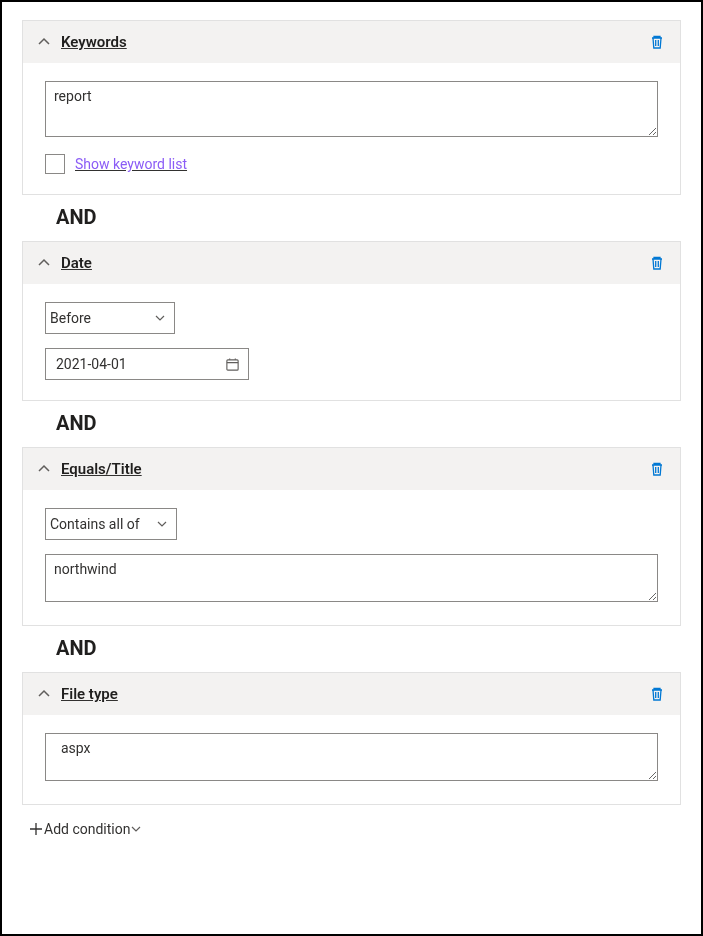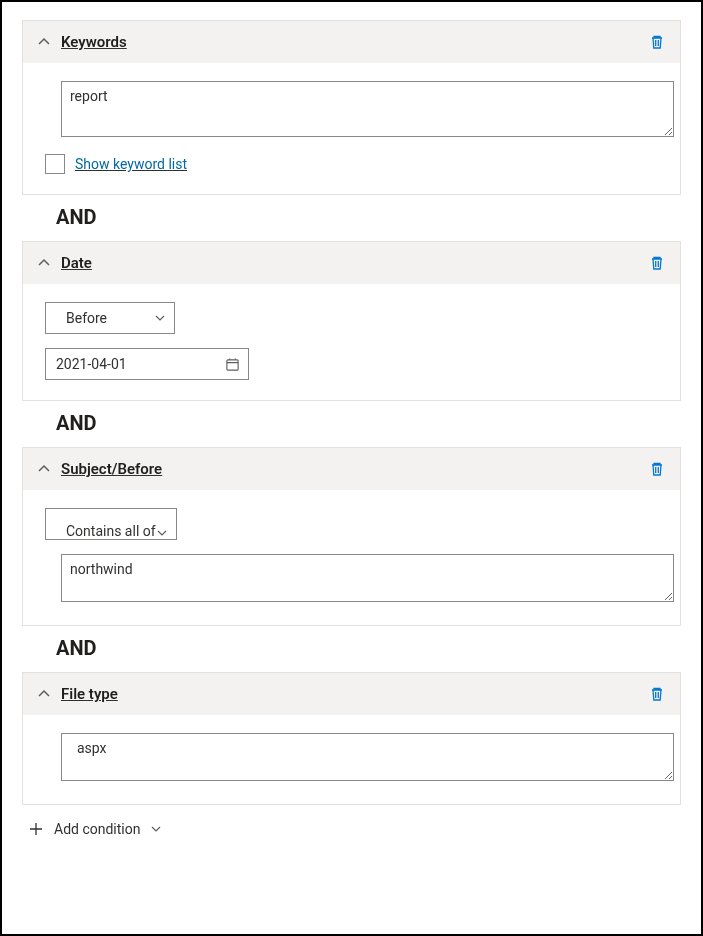--- a/index.html
+++ b/index.html
@@ -56,55 +56,54 @@
   }
   textarea.big-input {
     width: 100%;
     min-height: 56px;
     border: 1px solid #8a8886;
     padding: 6px 8px;
     font-family: inherit;
     font-size: 14px;
     color: #323130;
     resize: both;
-    margin-left: 16px;
   }
   .checkbox-row {
     display: flex;
     align-items: center;
     margin-top: 14px;
   }
   .checkbox-box {
     width: 20px;
     height: 20px;
     border: 1px solid #8a8886;
     margin-right: 10px;
     cursor: pointer;
     background: #fff;
   }
-  .checkbox-label { font-size: 14px; color: #0369a1; }
+  .checkbox-label { font-size: 14px; color: #8b5cf6; }
   .and-sep {
     font-weight: 700;
     font-size: 20px;
     color: #201f1e;
     padding: 10px 0 12px 34px;
   }
   .dropdown {
     display: inline-flex;
     align-items: center;
     justify-content: space-between;
     border: 1px solid #8a8886;
     height: 32px;
-    padding: 0 8px 0 20px;
+    padding: 0 8px 0 4px;
     min-width: 130px;
     background: #fff;
     cursor: pointer;
     margin-bottom: 14px;
   }
-  .dropdown-wider { min-width: 132px; align-items: flex-end; }
+  .dropdown-wider { min-width: 132px; }
   .dropdown-text { font-size: 14px; color: #323130; }
   .dropdown-caret {
     width: 12px; height: 12px; display: inline-flex; align-items: center; justify-content: center;
   }
   .dropdown-caret svg { width: 12px; height: 12px; stroke: #605e5c; stroke-width: 1.2; fill: none; }
   .date-input {
     display: inline-flex;
     align-items: center;
     justify-content: space-between;
     border: 1px solid #8a8886;
@@ -115,21 +114,21 @@
     cursor: pointer;
   }
   .date-text { font-size: 14px; color: #323130; }
   .cal-icon { width: 16px; height: 16px; display:inline-flex; align-items:center; justify-content:center;}
   .cal-icon svg { width: 15px; height: 15px; stroke: #605e5c; fill: none; stroke-width: 1.2; }
   .add-row {
     display: flex;
     align-items: center;
     padding: 16px 0 0 6px;
     cursor: pointer;
-    gap: 10px;
+    gap: 0;
   }
   .plus-icon {
     width: 16px; height: 16px; display:inline-flex; align-items:center; justify-content:center;
   }
   .plus-icon svg { width: 14px; height: 14px; stroke: #323130; stroke-width: 1.3; fill:none; }
   .add-text { font-size: 14px; color: #323130; }
   .add-caret { width:12px; height:12px; display:inline-flex; align-items:center; justify-content:center;}
   .add-caret svg { width:12px; height:12px; stroke:#605e5c; stroke-width:1.2; fill:none; }
 </style>
 </head>
@@ -199,21 +198,21 @@
 
 <div class="and-sep">AND</div>
 
 <div class="card">
   <div class="card-header">
     <span class="chevron">
       <svg viewBox="0 0 14 14">
           <polyline points="2,9 7,4 12,9"></polyline>
         </svg>
     </span>
-    <span class="card-title">Subject/Before</span>
+    <span class="card-title">Equals/Title</span>
     <span class="delete-btn">
       <svg viewBox="0 0 16 16">
           <path d="M3 4h10M5 4V2.5h6V4M4 4l.8 10h6.4L12 4M6.7 6v6M9.3 6v6"></path>
         </svg>
     </span>
   </div>
   <div class="card-body">
     <div>
       <div class="dropdown dropdown-wider">
         <span class="dropdown-text">Contains all of</span>

